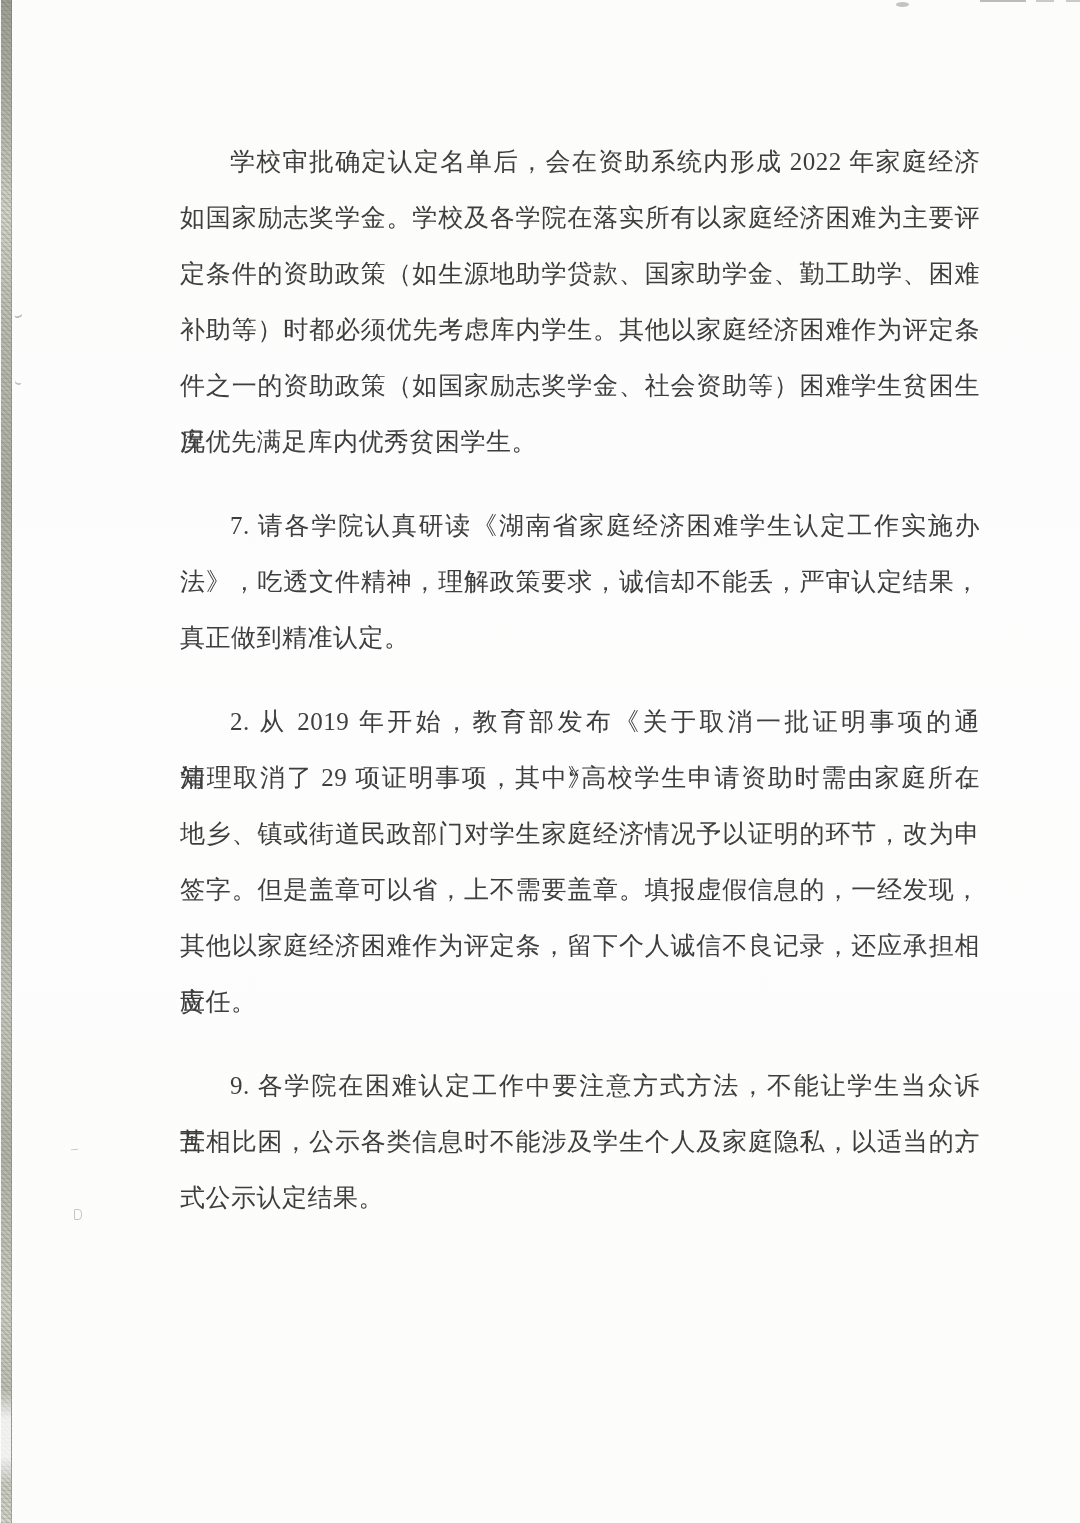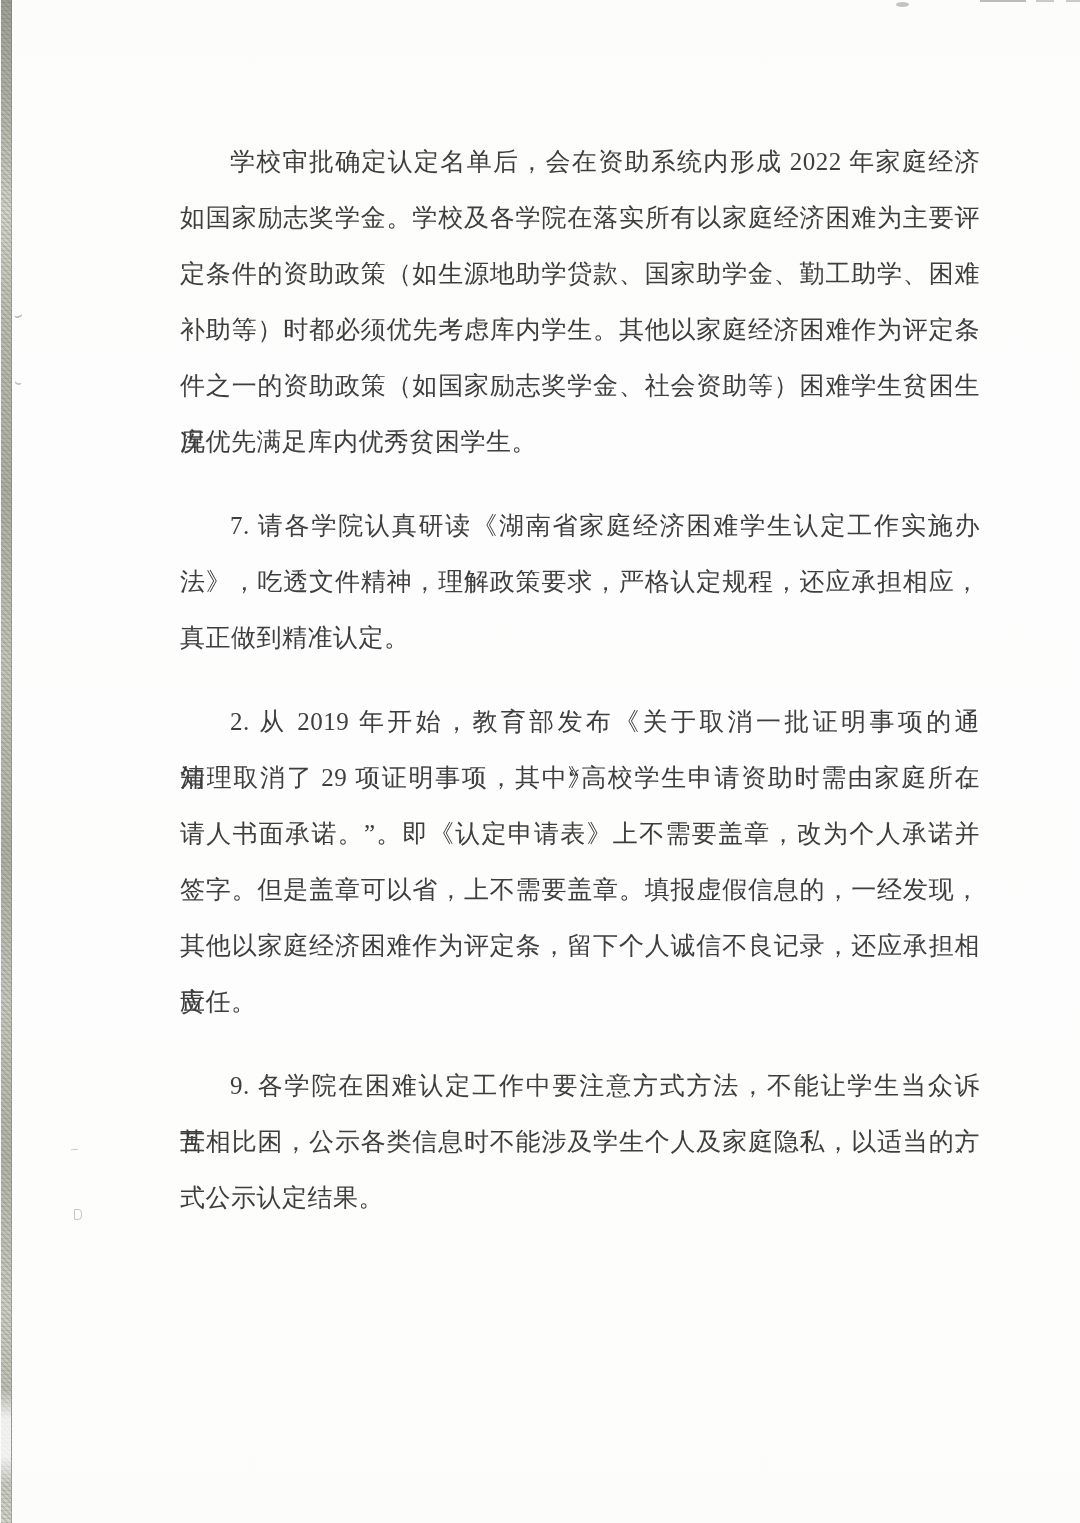--- a/index.html
+++ b/index.html
@@ -102,28 +102,28 @@
       <div class="ln full">如国家励志奖学金。学校及各学院在落实所有以家庭经济困难为主要评</div>
       <div class="ln full">定条件的资助政策（如生源地助学贷款、国家助学金、勤工助学、困难</div>
       <div class="ln full">补助等）时都必须优先考虑库内学生。其他以家庭经济困难作为评定条</div>
       <div class="ln full">件之一的资助政策（如国家励志奖学金、社会资助等）困难学生贫困生库</div>
       <div class="ln">况优先满足库内优秀贫困学生。</div>
     </div>
 
 
     <div class="doc-block">
       <div class="ln indent full">7. 请各学院认真研读《湖南省家庭经济困难学生认定工作实施办</div>
-      <div class="ln full">法》，吃透文件精神，理解政策要求，严格认定规程，还应承担相应，</div>
+      <div class="ln full">法》，吃透文件精神，理解政策要求，诚信却不能丢，严审认定结果，</div>
       <div class="ln">真正做到精准认定。</div>
     </div>
 
     <div class="doc-block">
       <div class="ln indent full">2. 从 2019 年开始，教育部发布《关于取消一批证明事项的通知》，</div>
       <div class="ln full">清理取消了 29 项证明事项，其中“高校学生申请资助时需由家庭所在</div>
-      <div class="ln full">请人书面承诺。”。即《认定申请表》上不需要盖章，改为个人承诺并</div>
+      <div class="ln full">地乡、镇或街道民政部门对学生家庭经济情况予以证明的环节，改为申</div>
       <div class="ln full">签字。但是盖章可以省，上不需要盖章。填报虚假信息的，一经发现，</div>
       <div class="ln full">其他以家庭经济困难作为评定条，留下个人诚信不良记录，还应承担相应</div>
       <div class="ln">责任。</div>
     </div>
 
     <div class="doc-block">
       <div class="ln indent full">9. 各学院在困难认定工作中要注意方式方法，不能让学生当众诉苦、</div>
       <div class="ln full">互相比困，公示各类信息时不能涉及学生个人及家庭隐私，以适当的方</div>
       <div class="ln">式公示认定结果。</div>
     </div>

